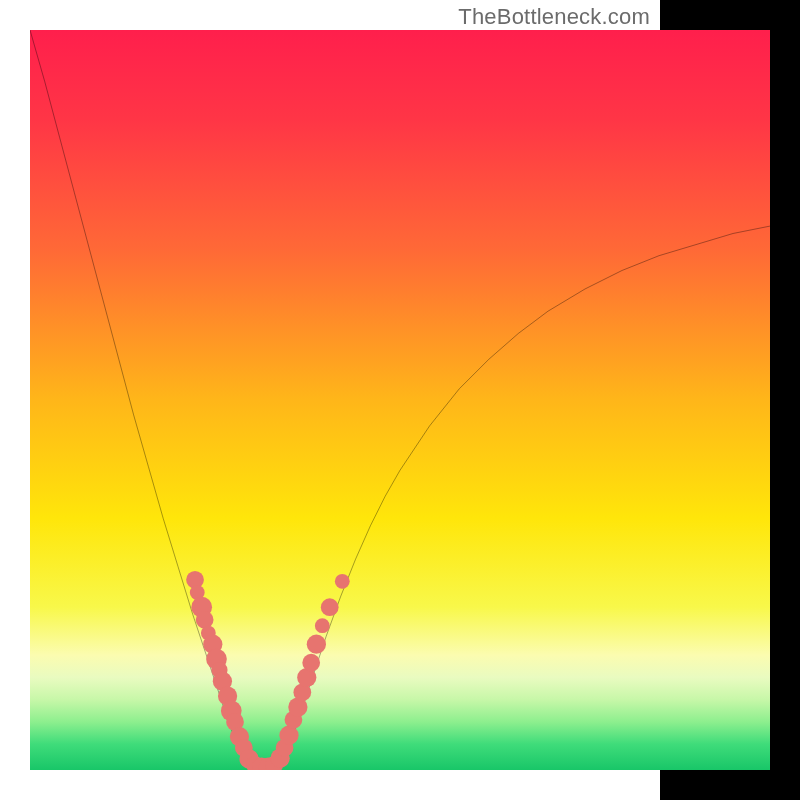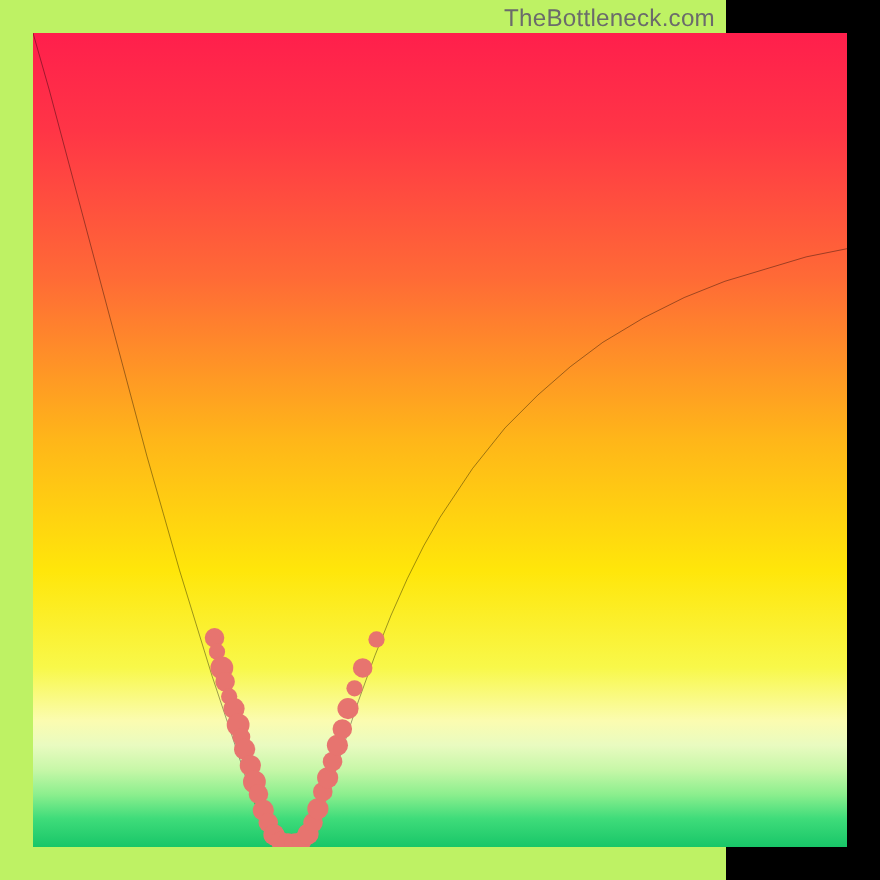--- a/index.html
+++ b/index.html
@@ -9,21 +9,21 @@
     height: 800px;
     overflow: hidden;
     background: #000;
     font-family: Arial, Helvetica, sans-serif;
   }
   .frame {
     position: absolute;
     top: 0; left: 0;
     width: 660px;
     height: 800px;
-    background: #bef264;
+    background: #ffffff;
   }
   .plot {
     position: absolute;
     top: 30px;
     left: 30px;
     width: 740px;
     height: 740px;
     overflow: hidden;
   }
   .gradient {

